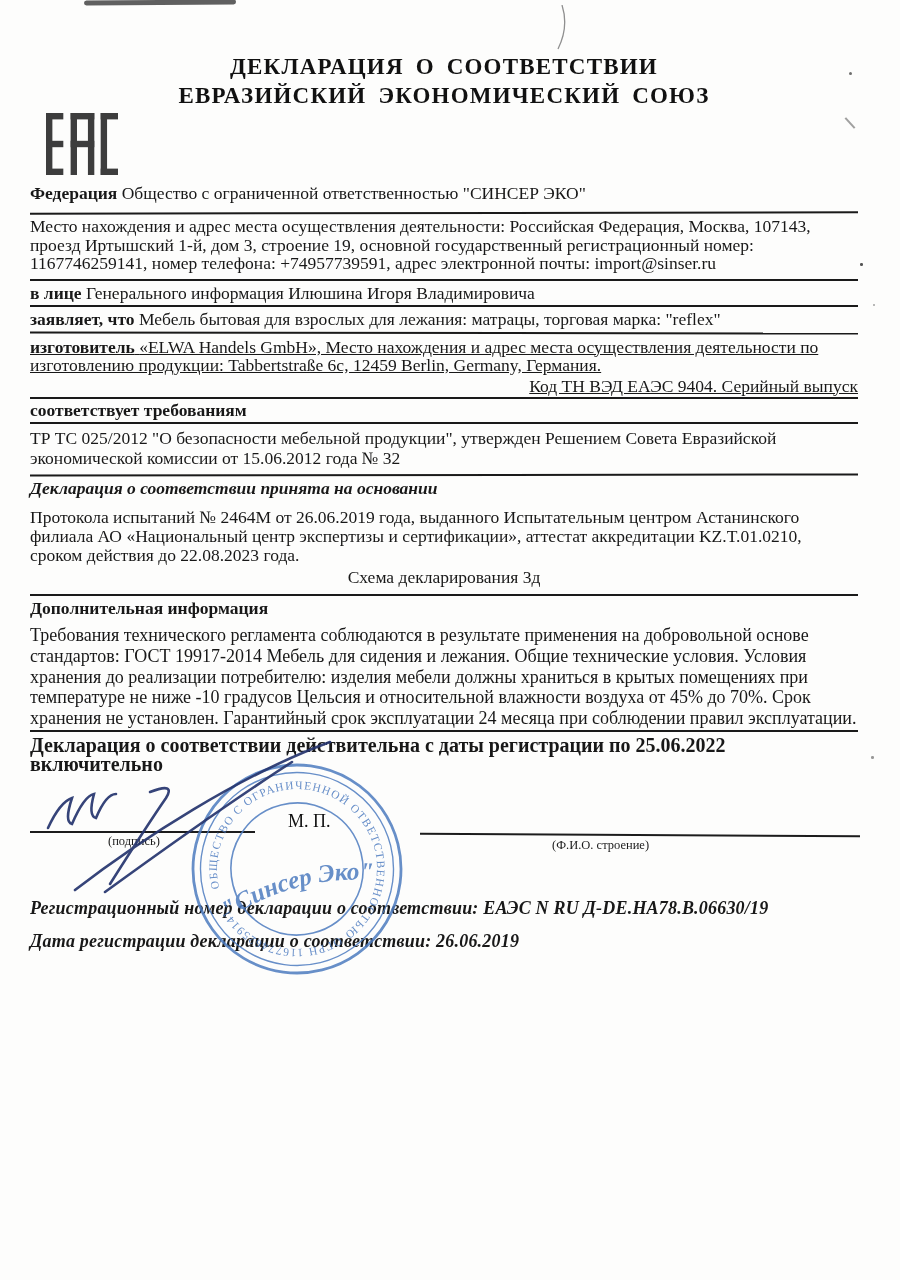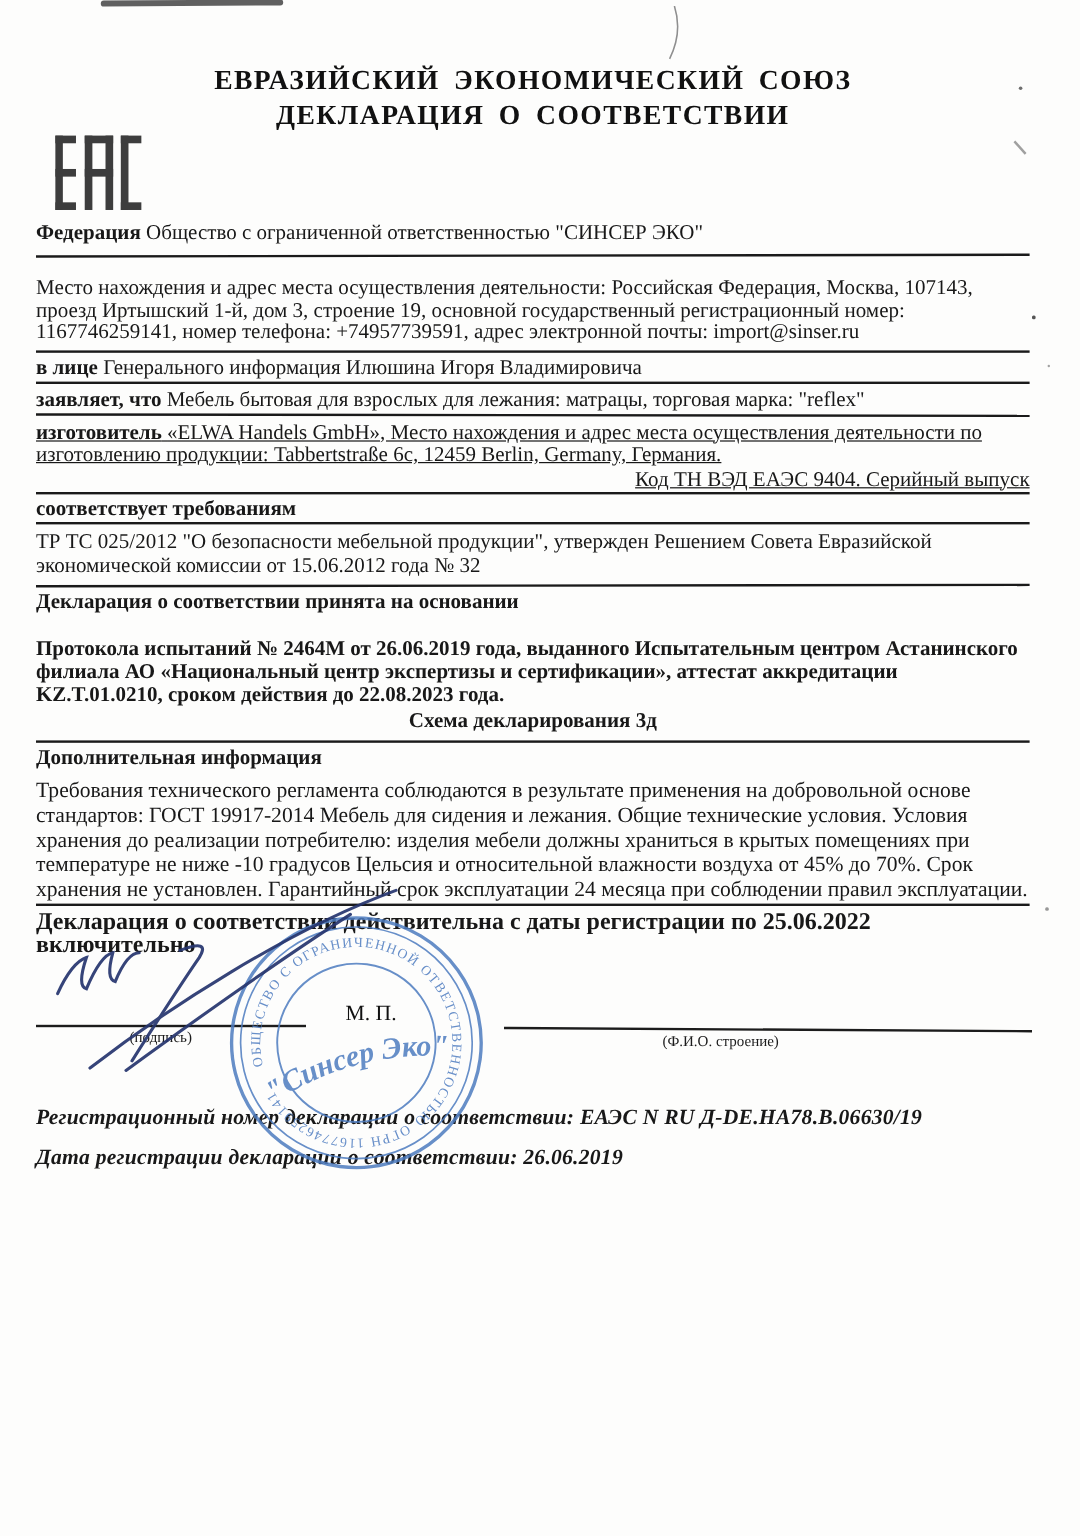--- a/index.html
+++ b/index.html
@@ -95,32 +95,32 @@
     <text font-family="Liberation Serif, DejaVu Serif, serif" font-size="11.5" letter-spacing="1.2" fill="#4e7cc0">
       <textPath href="#ringPath" startOffset="70%">ОГРН 1167746259141</textPath>
     </text>
     <text font-family="Liberation Serif, DejaVu Serif, serif" font-size="25" font-style="italic" font-weight="600" fill="#4e7cc0">
       <textPath href="#centerPath" startOffset="4">"Синсер Эко"</textPath>
     </text>
   </svg>
 
   <div class="content">
     <div class="doc-title">
+      <div>ДЕКЛАРАЦИЯ О СООТВЕТСТВИИ</div>
       <div>ЕВРАЗИЙСКИЙ ЭКОНОМИЧЕСКИЙ СОЮЗ</div>
-      <div>ДЕКЛАРАЦИЯ О СООТВЕТСТВИИ</div>
     </div>
 
     <div class="row" style="margin-top:74px;">
       <b>Федерация</b>
       <span>Общество с ограниченной ответственностью "СИНСЕР  ЭКО"</span>
     </div>
 
     <div class="ln" style="margin-top:9px;transform:rotate(-.1deg);"></div>
 
-    <div class="para" style="margin-top:16px;">Место нахождения и адрес места осуществления деятельности: Российская Федерация, Москва, 107143, проезд Иртышский 1-й, дом 3, строение 19, основной государственный регистрационный номер: 1167746259141, номер телефона: +74957739591, адрес электронной почты: import@sinser.ru</div>
+    <div class="para" style="margin-top:3px;">Место нахождения и адрес места осуществления деятельности: Российская Федерация, Москва, 107143, проезд Иртышский 1-й, дом 3, строение 19, основной государственный регистрационный номер: 1167746259141, номер телефона: +74957739591, адрес электронной почты: import@sinser.ru</div>
 
     <div class="ln" style="margin-top:6px;"></div>
 
     <div class="row" style="margin-top:3px;">
       <b>в лице</b>
       <span>Генерального информация Илюшина Игоря Владимировича</span>
     </div>
 
     <div class="ln" style="margin-top:2px;"></div>
 
@@ -140,23 +140,23 @@
     <div class="ln" style="margin-top:2px;"></div>
 
     <div class="head" style="margin-top:2px;">соответствует требованиям</div>
 
     <div class="ln" style="margin-top:2px;"></div>
 
     <div class="para" style="margin-top:5px;line-height:19.5px;">ТР ТС 025/2012 "О безопасности мебельной продукции", утвержден Решением Совета Евразийской экономической комиссии от 15.06.2012 года № 32</div>
 
     <div class="ln" style="margin-top:6px;transform:rotate(-.08deg);"></div>
 
-    <div class="head" style="margin-top:3px;">Декларация о соответствии принята на основании</div>
+    <div class="head" style="margin-top:3px;font-style:italic;">Декларация о соответствии принята на основании</div>
 
-    <div class="para" style="margin-top:20px;line-height:19px;font-weight:bold;">
+    <div class="para" style="margin-top:10px;line-height:19px;">
       <span>Протокола испытаний № 2464М  от 26.06.2019 года, выданного Испытательным центром Астанинского филиала АО «Национальный центр экспертизы и сертификации», аттестат аккредитации KZ.T.01.0210, сроком действия до 22.08.2023 года.</span>
       <div style="margin-top:3px;text-align:center;">Схема декларирования 3д</div>
     </div>
 
     <div class="ln" style="margin-top:7px;"></div>
 
     <div class="head" style="margin-top:3px;">Дополнительная информация</div>
 
     <div class="para-add" style="margin-top:7px;">Требования технического регламента соблюдаются в результате применения на добровольной основе стандартов: ГОСТ 19917-2014 Мебель для сидения и лежания. Общие технические условия. Условия хранения до реализации потребителю: изделия мебели должны храниться в крытых помещениях при температуре не ниже -10 градусов Цельсия и относительной влажности воздуха от 45% до 70%. Срок хранения не установлен. Гарантийный срок эксплуатации 24 месяца при соблюдении правил эксплуатации.</div>
 

